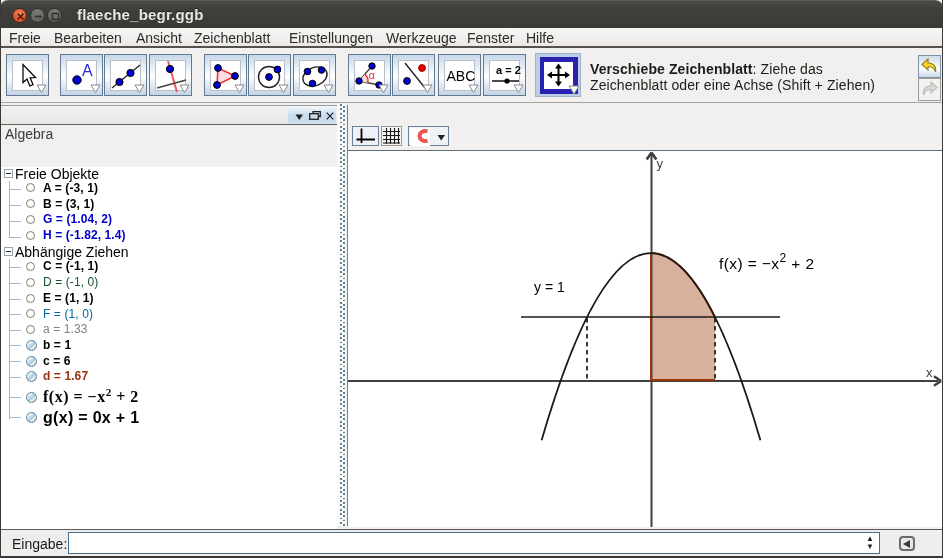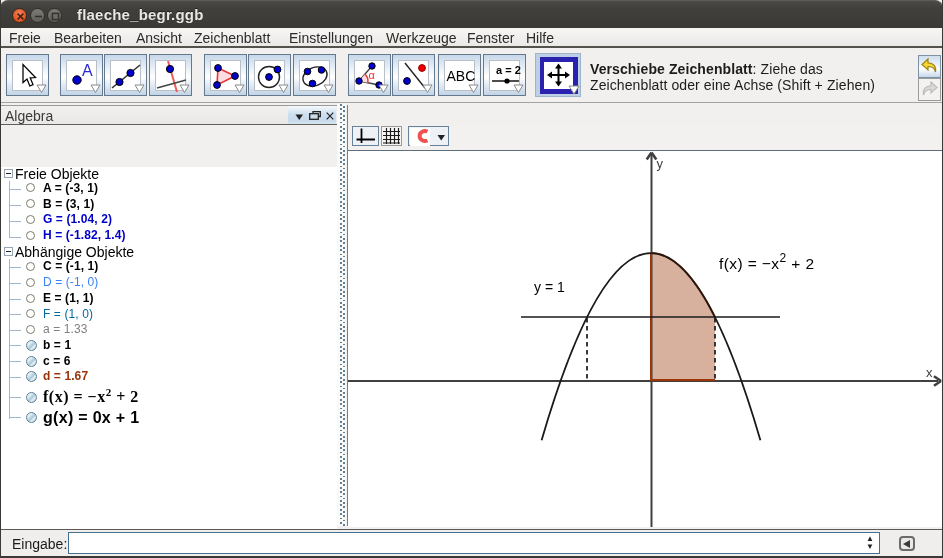--- a/index.html
+++ b/index.html
@@ -51,21 +51,21 @@
     background:linear-gradient(#cfdded, #eef4fa 45%, #ffffff 60%, #c8d8e9); }
   #redo { position:absolute; left:917px; top:28px; width:23px; height:23px;
     border:1px solid #9c9b99; background:#f3f2f0; }
 
   
   .phead { position:absolute; top:105px; height:19.5px;
     background:linear-gradient(#f2f1ef,#e9e8e6); border-top:1px solid #9b9a98;
     border-bottom:1.5px solid #605f5b; font-size:14px; color:#3a3a38; }
   #alg-head { left:1px; width:336px; }
   #gfx-head { left:348px; width:594px; }
-  .phead .label { position:absolute; left:4px; top:2px; }
+  .phead .label { position:absolute; left:4px; top:20px; }
   .hicon { position:absolute; top:4px; color:#444; font-size:11px; }
 
   #alg-body { position:absolute; left:1px; top:127px; width:336px; height:399px;
     background:#fff; overflow:hidden;margin-top:40px; }
   #splitter { position:absolute; left:337px; top:104px; width:9px; height:422px;
     background:#fafaf8; }
   .dotcol { position:absolute; top:0; width:2px; height:422px;
     background:repeating-linear-gradient(#5e7f9a 0px, #5e7f9a 1.8px, transparent 1.8px, transparent 4.4px); }
   #gfx-border { position:absolute; left:346.5px; top:105px; width:1.5px; height:421px;
     background:#6e8396; }
@@ -328,25 +328,25 @@
     <div class="ocirc" style="left:25px;top:16px"></div>
     <div class="trow" style="left:42px;top:14px">A = (-3, 1)</div>
     <div class="ocirc" style="left:25px;top:32px"></div>
     <div class="trow" style="left:42px;top:30px">B = (3, 1)</div>
     <div class="ocirc" style="left:25px;top:48px"></div>
     <div class="trow" style="left:42px;top:45px;color:#0000cc">G = (1.04, 2)</div>
     <div class="ocirc" style="left:25px;top:64px"></div>
     <div class="trow" style="left:42px;top:61px;color:#0000cc">H = (-1.82, 1.4)</div>
 
     <div class="pmbox" style="top:80px"></div>
-    <div class="thead" style="top:77px">Abhängige Objekte</div>
+    <div class="thead" style="top:77px">Abhängige Ziehen</div>
     <div class="ocirc" style="left:25px;top:95px"></div>
     <div class="trow" style="left:42px;top:92px">C = (-1, 1)</div>
     <div class="ocirc" style="left:25px;top:111px"></div>
-    <div class="trow" style="left:42px;top:108px;color:#3b82f6;font-weight:normal">D = (-1, 0)</div>
+    <div class="trow" style="left:42px;top:108px;color:#14532d;font-weight:normal">D = (-1, 0)</div>
     <div class="ocirc" style="left:25px;top:127px"></div>
     <div class="trow" style="left:42px;top:124px">E = (1, 1)</div>
     <div class="ocirc" style="left:25px;top:142px"></div>
     <div class="trow" style="left:42px;top:140px;color:#0369a1;font-weight:normal">F = (1, 0)</div>
     <div class="ocirc" style="left:25px;top:158px"></div>
     <div class="trow" style="left:42px;top:155px;color:#808080;font-weight:normal">a = 1.33</div>
     <div class="marble" style="left:25px;top:173px"></div>
     <div class="trow" style="left:42px;top:171px">b = 1</div>
     <div class="marble" style="left:25px;top:189px"></div>
     <div class="trow" style="left:42px;top:187px">c = 6</div>

